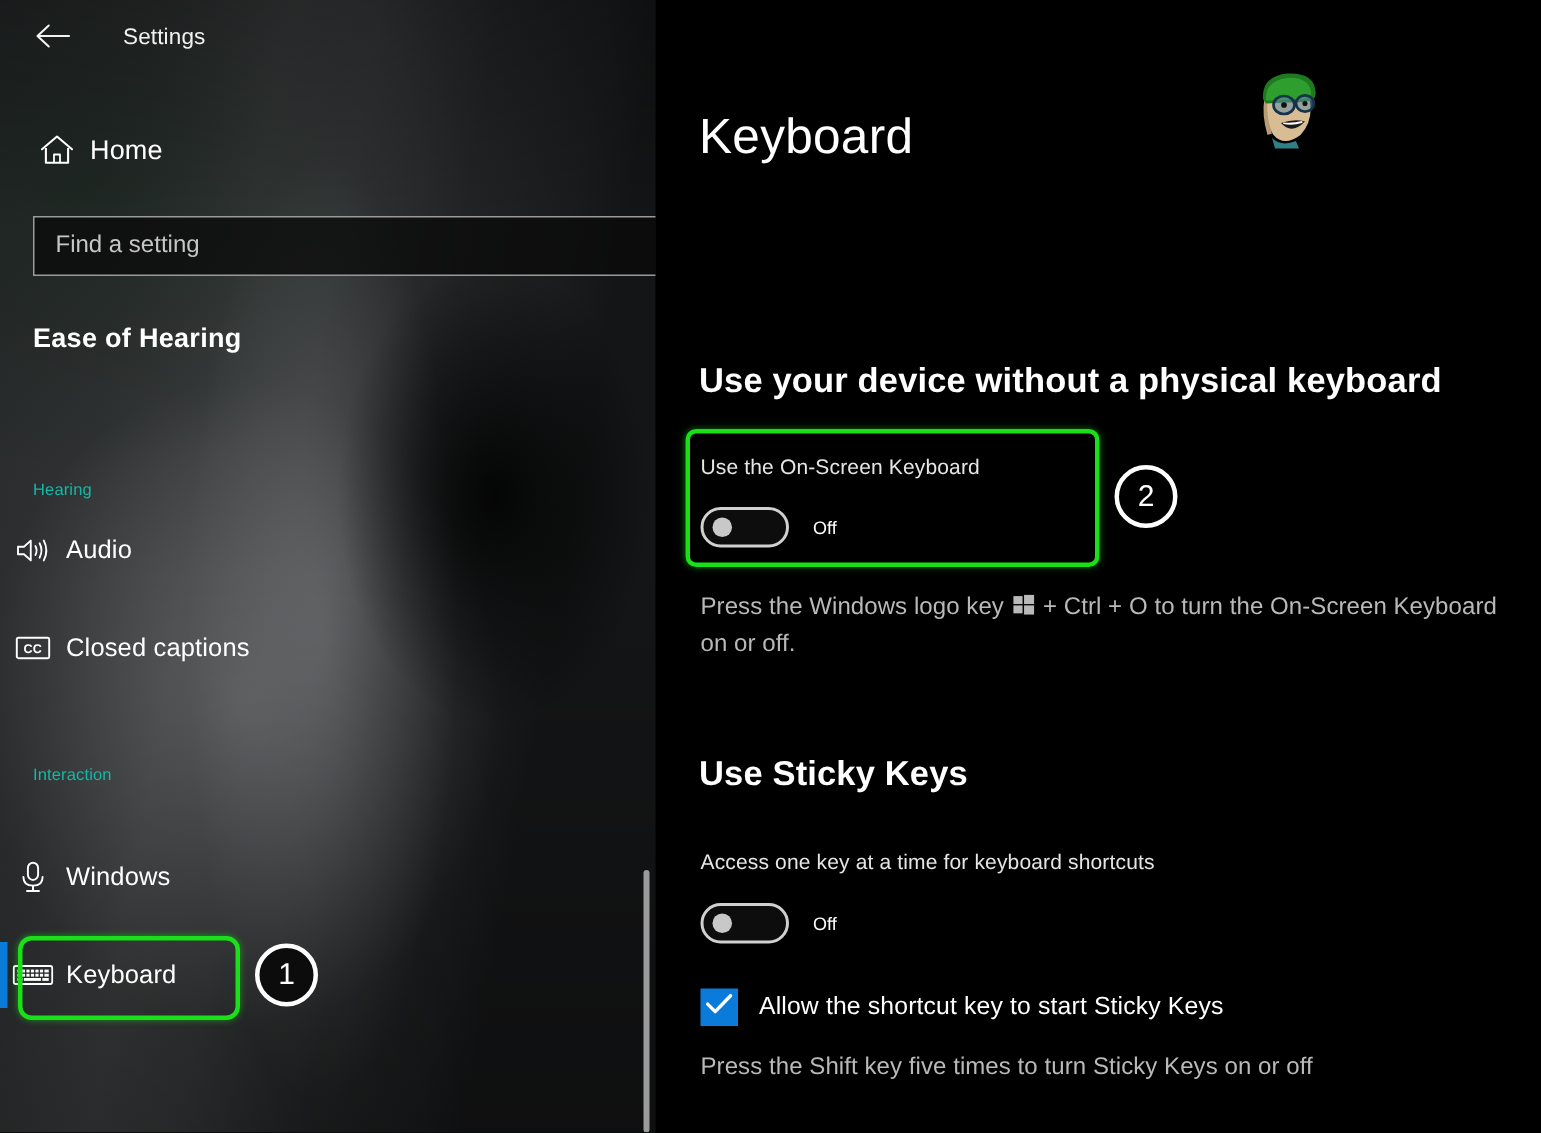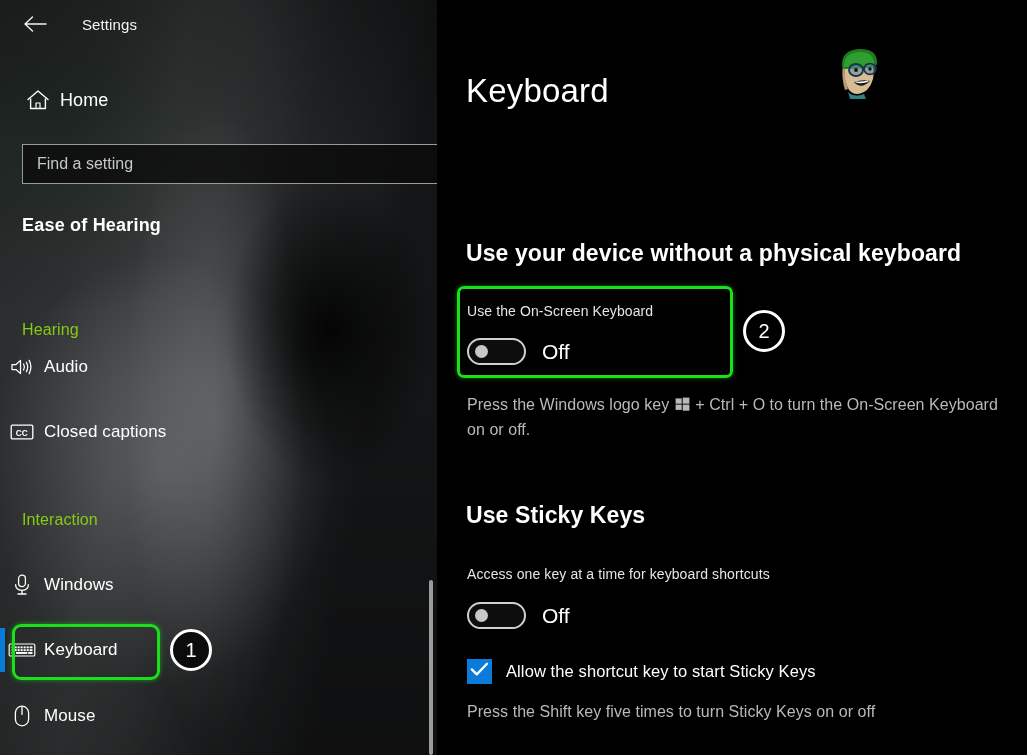--- a/index.html
+++ b/index.html
@@ -148,22 +148,22 @@
     font-size: 18px;
     font-weight: bold;
     color: #ffffff;
     letter-spacing: 0.2px;
   }
 
   
   .group-head {
     position: absolute;
     left: 22px;
-    font-size: 16px;
-    color: #84cc16;
+    font-size: 11px;
+    color: #14b8a6;
     letter-spacing: 0.1px;
   }
   #group-hearing    { top: 321px; }
   #group-interaction{ top: 511px; }
 
   
   .nav-item {
     position: absolute;
     left: 0;
     height: 48px;
@@ -327,21 +327,21 @@
   }
   .toggle .knob {
     position: absolute;
     left: 6px;
     width: 13px;
     height: 13px;
     border-radius: 50%;
     background: #c8c8c8;
   }
   .toggle-state {
-    font-size: 21px;
+    font-size: 12px;
     color: #ffffff;
   }
 
   
   #badge-2 {
     position: absolute;
     left: 306px;
     top: 310px;
     width: 42px; height: 42px;
     border-radius: 50%;
@@ -494,29 +494,20 @@
               <rect x="21.6" y="8.2" width="2.9" height="1.9"></rect>
               <rect x="3.6" y="11" width="3.4" height="1.9"></rect>
               <rect x="7.9" y="11" width="11.4" height="1.9"></rect>
               <rect x="20.2" y="11" width="4.3" height="1.9"></rect>
             </g>
           </svg>
         </span>
         <span class="nav-label">Keyboard</span>
       </div>
 
-      <div class="nav-item" id="nav-mouse">
-        <span class="nav-icon">
-          <svg width="20" height="24" viewBox="0 0 20 24">
-            <rect x="3.4" y="2.2" width="13.2" height="19.6" rx="6.6" stroke="#ffffff" stroke-width="1.3" fill="none"></rect>
-            <path d="M10 3 L10 10.4" stroke="#ffffff" stroke-width="1.3" stroke-linecap="round"></path>
-          </svg>
-        </span>
-        <span class="nav-label">Mouse</span>
-      </div>
 
       <div id="nav-selected-bar"></div>
       <div id="kb-highlight"></div>
       <div id="badge-1">1</div>
 
       <div id="sidebar-scrollbar"></div>
     </div>
   </div>
 
   <div id="main">

